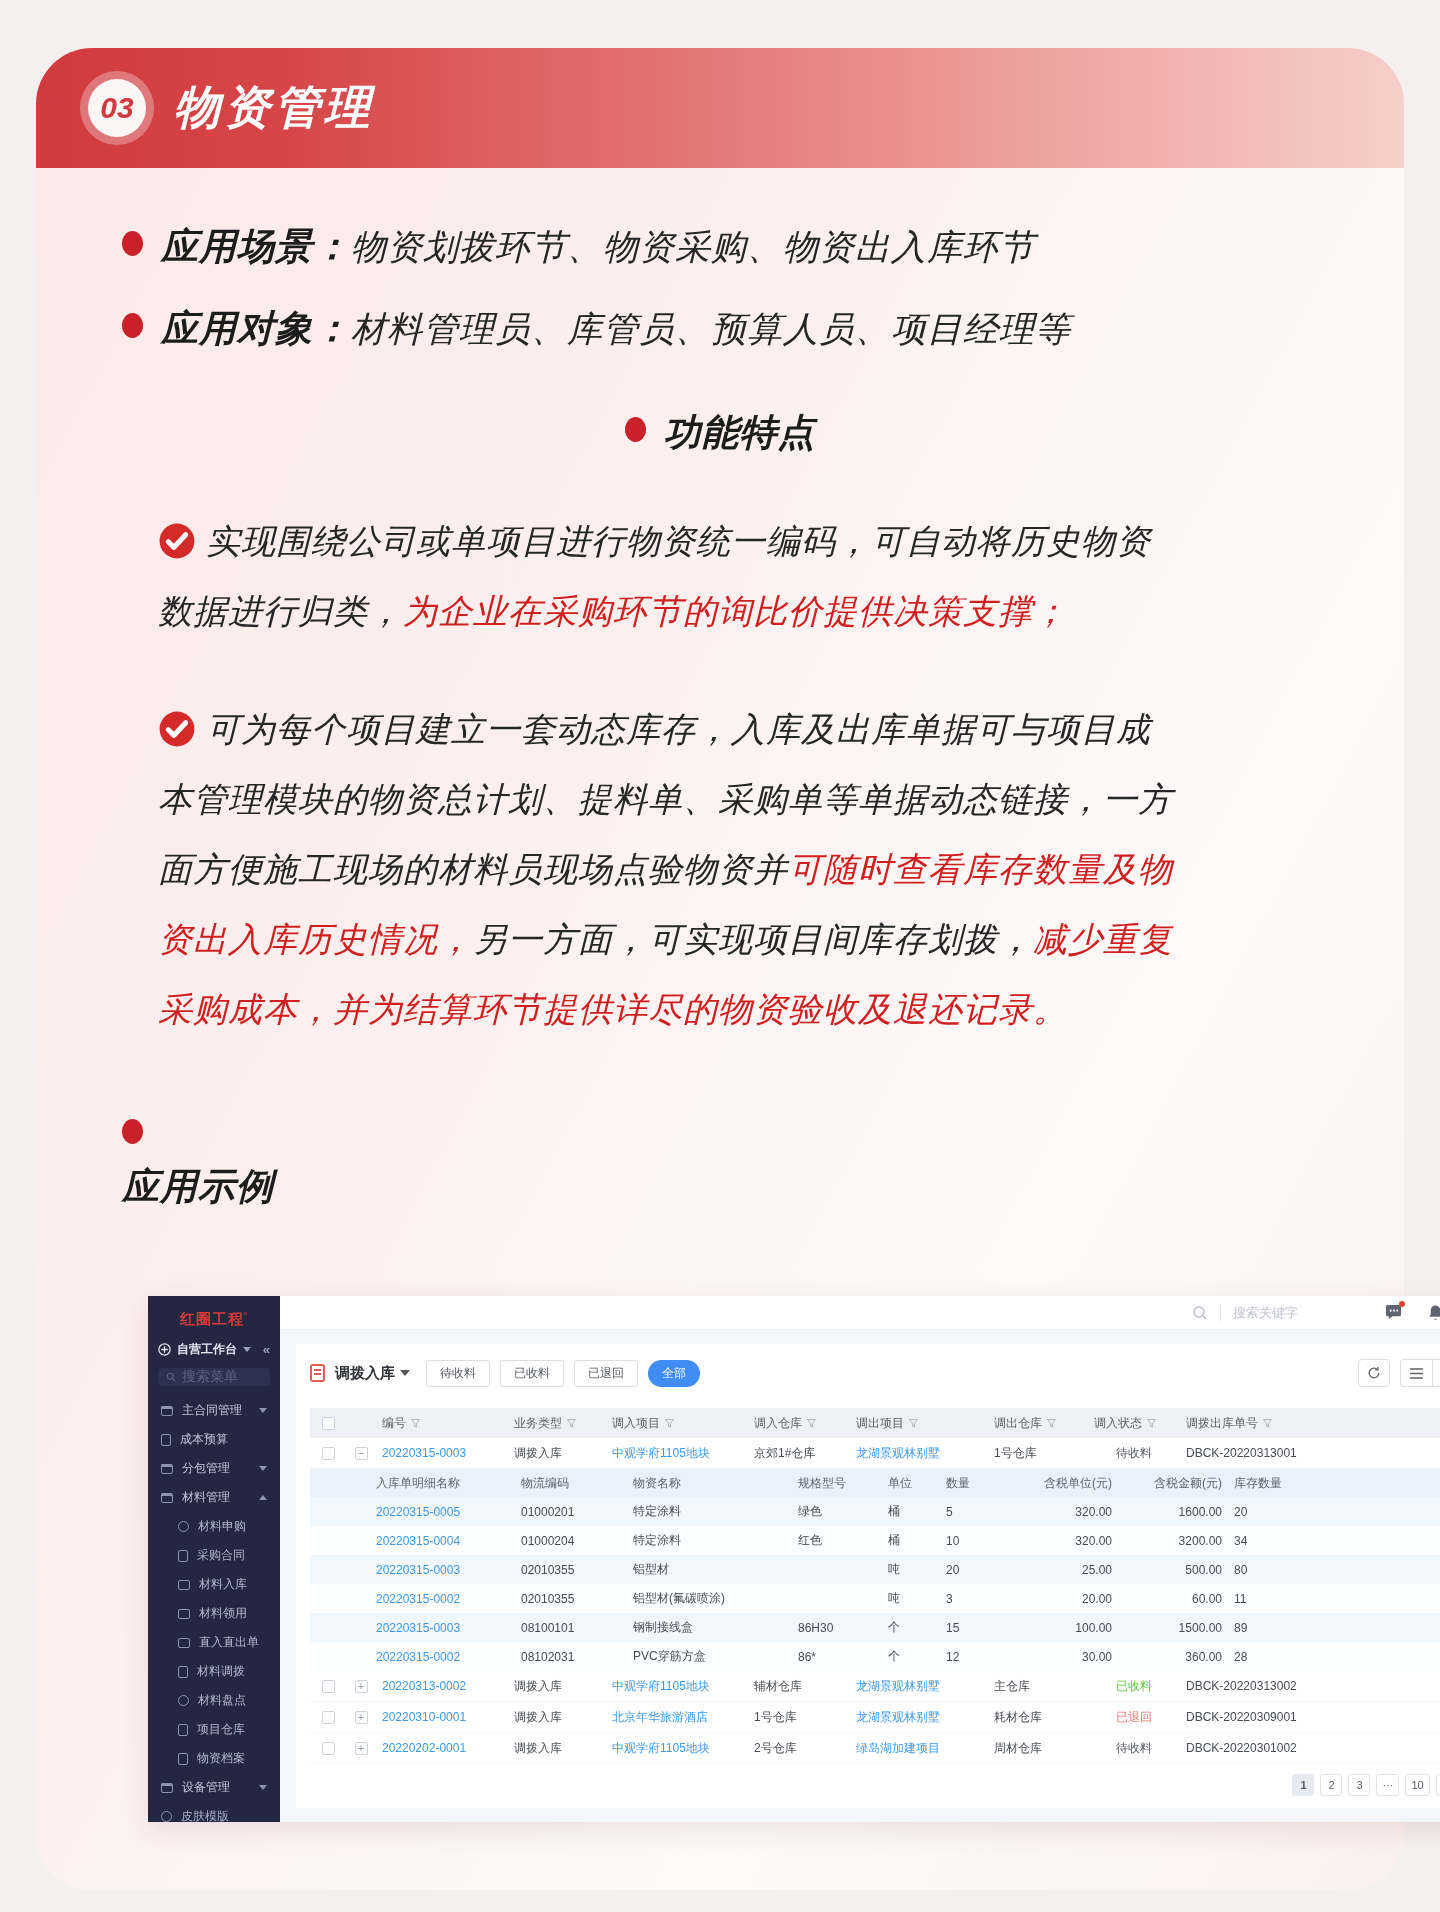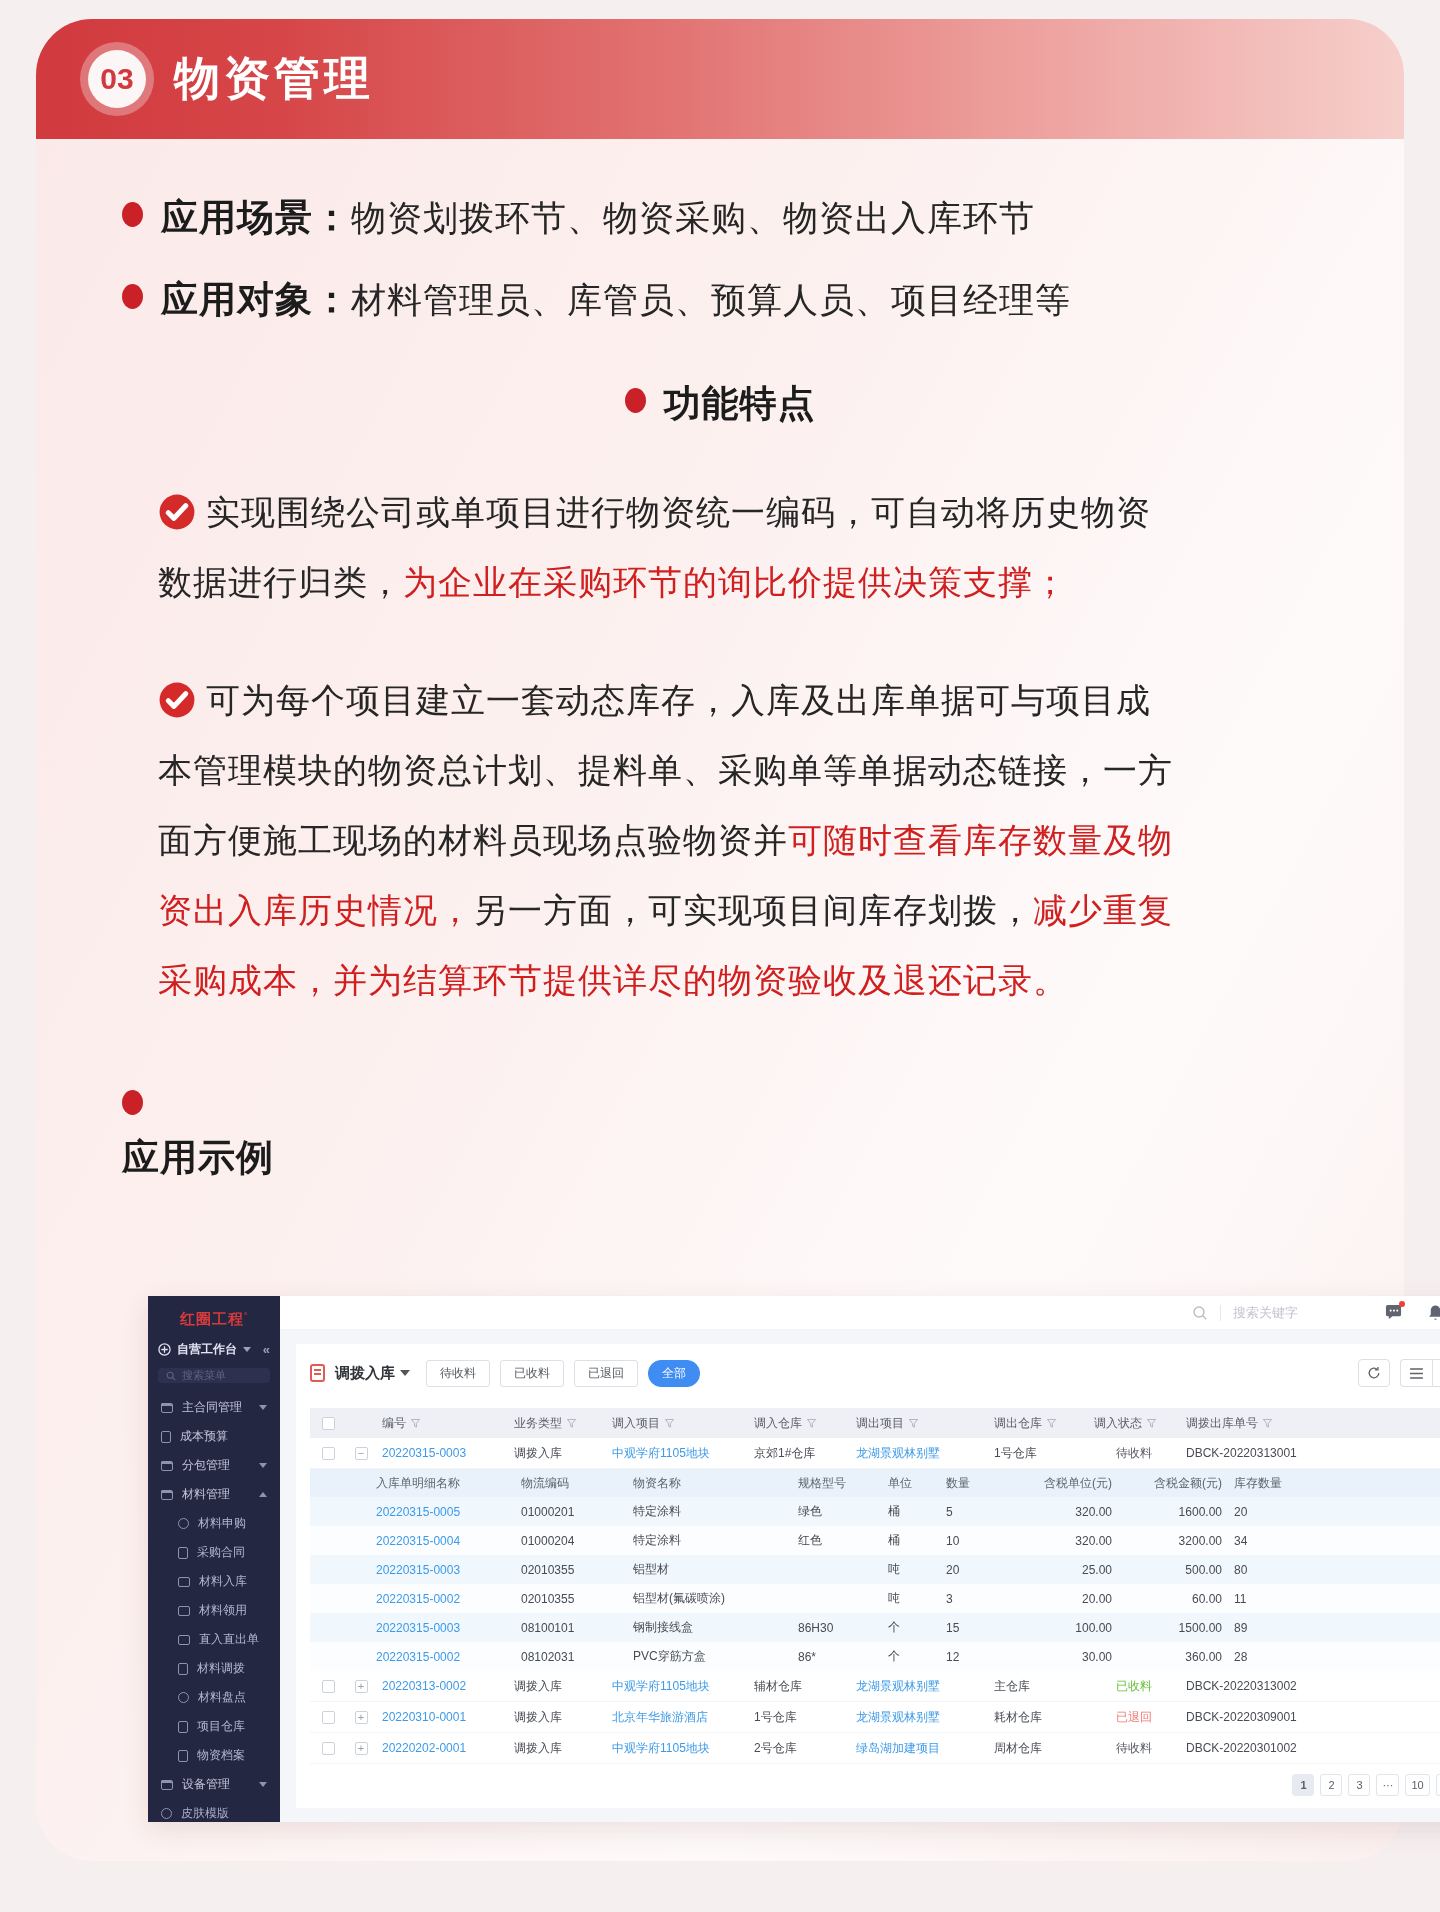--- a/index.html
+++ b/index.html
@@ -4,24 +4,25 @@
 <style>
   * { margin:0; padding:0; box-sizing:border-box; }
   html,body { width:1440px; height:1912px; }
   body {
     background:#f6eff0;
     font-family:"Liberation Sans","DejaVu Sans",sans-serif;
     position:relative; overflow:hidden;
   }
   
   .card {
-    position:absolute; left:36px; top:19px; width:1368px; height:1842px;
+    position:absolute; left:36px; top:48px; width:1368px; height:1842px;
     border-radius:56px;
     background:linear-gradient(118deg,#fbe9e9 0%,#fcf0ef 38%,#fefafa 70%,#fbf0ef 100%);
     overflow:hidden;
+    font-style:italic;
   }
   .band {
     height:120px;
     background:linear-gradient(90deg,#d13a3e 0%,#d64648 18%,#e17170 45%,#eda09d 72%,#f6cfcb 100%);
     display:flex; align-items:center; padding-left:52px; gap:28px;
   }
   .num-badge {
     width:58px; height:58px; border-radius:50%; background:#fdf6f6;
     color:#d0393d; font-size:30px; font-weight:700;
     display:flex; align-items:center; justify-content:center;
@@ -56,21 +57,21 @@
   }
   
   .sidebar { width:132px; flex-shrink:0; background:#232742; color:#bcc0d6;
     display:flex; flex-direction:column; padding:10px 0 10px; }
   .logo { text-align:center; color:#d83a3b; font-weight:700; font-size:15px; letter-spacing:1px; padding:4px 0 6px; }
   .logo sup { font-size:8px; }
   .wb { display:flex; align-items:center; gap:6px; padding:6px 10px; color:#e2e5f2; font-size:12px; font-weight:700; }
   .wb-caret { width:0; height:0; border-left:4px solid transparent; border-right:4px solid transparent; border-top:5px solid #9ba0bb; }
   .collapse { margin-left:auto; color:#9ba0bb; font-size:13px; }
   .sb-search { margin:4px 10px 10px; height:24px; background:#2d3150; border-radius:4px;
-    display:flex; align-items:center; gap:6px; padding:0 8px; color:#5d6283; font-size:11px; }
+    display:flex; align-items:center; gap:6px; padding:0 8px; color:#5d6283; font-size:14px; }
   .sb-item { height:29px; display:flex; align-items:center; gap:9px; padding:0 13px; font-size:12px; color:#c3c6da; }
   .sb-item.sub { padding-left:30px; color:#b3b7cf; }
   .sb-item.skin { margin-top:auto; color:#a9adc6; }
   .sb-caret { margin-left:auto; width:0; height:0; border-left:4px solid transparent; border-right:4px solid transparent; }
   .sb-caret.down { border-top:5px solid #8e93ae; }
   .sb-caret.up   { border-bottom:5px solid #8e93ae; }
   .box-icon { width:12px; height:10px; border:1px solid #8e93ae; border-radius:2px; flex-shrink:0; }
   .box-icon.folder { border-radius:1px 2px 2px 2px; box-shadow:inset 0 2px 0 #8e93ae; }
   .box-icon.doc { width:10px; height:12px; }
   .box-icon.round { border-radius:50%; width:11px; height:11px; }

